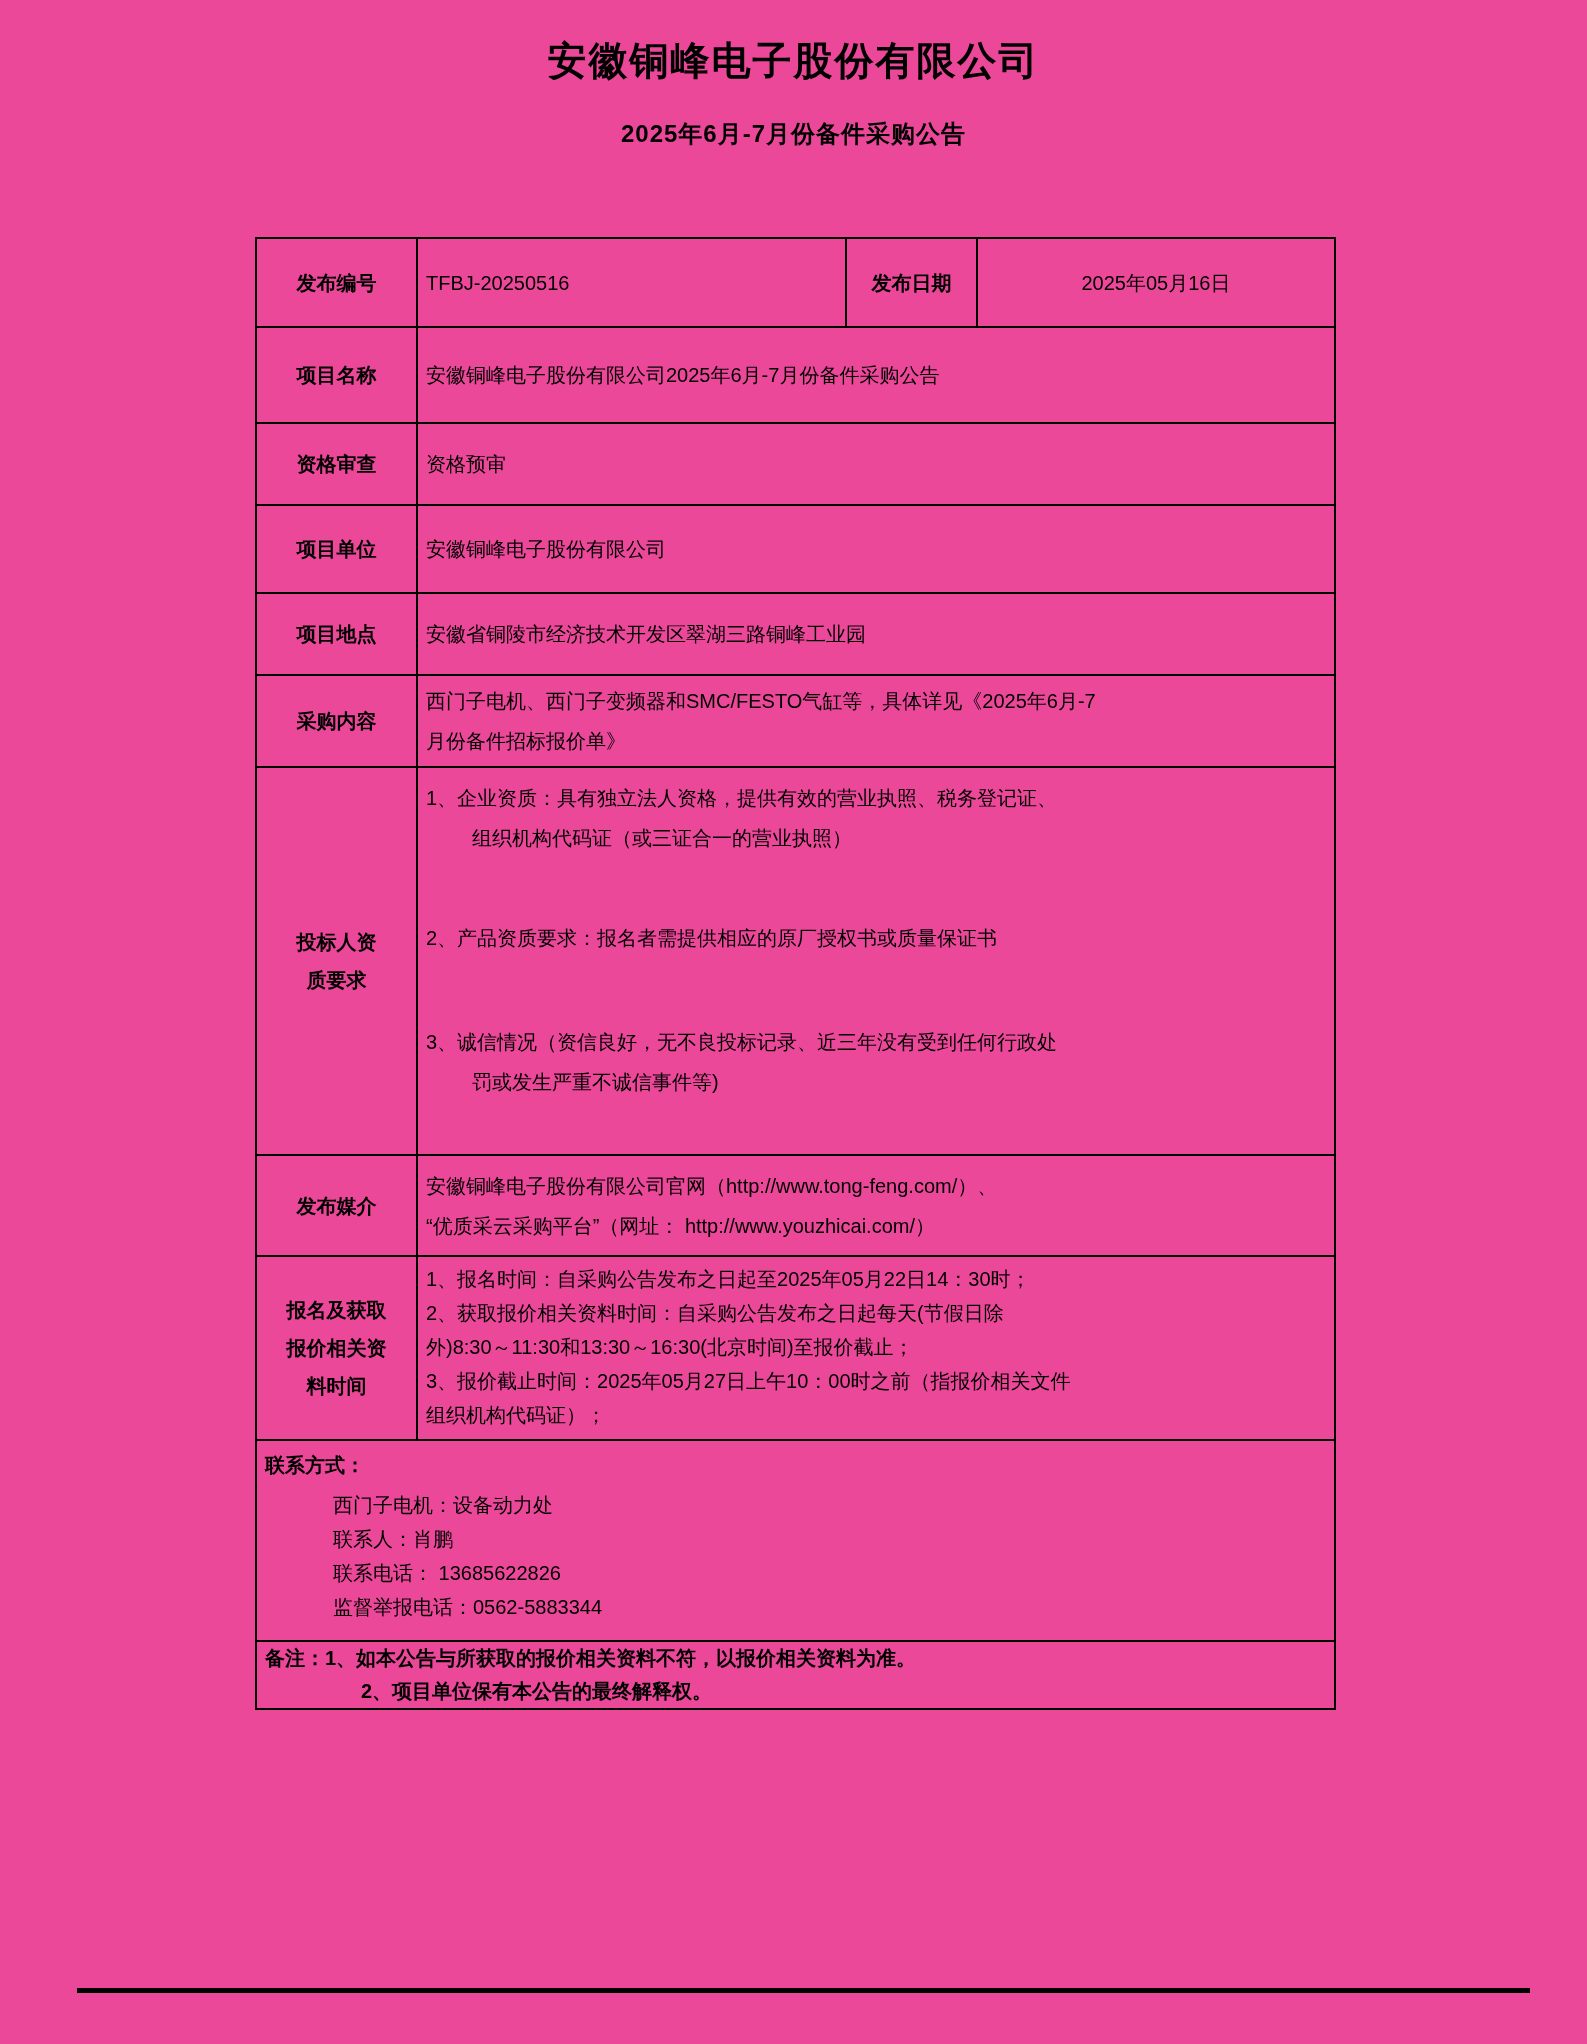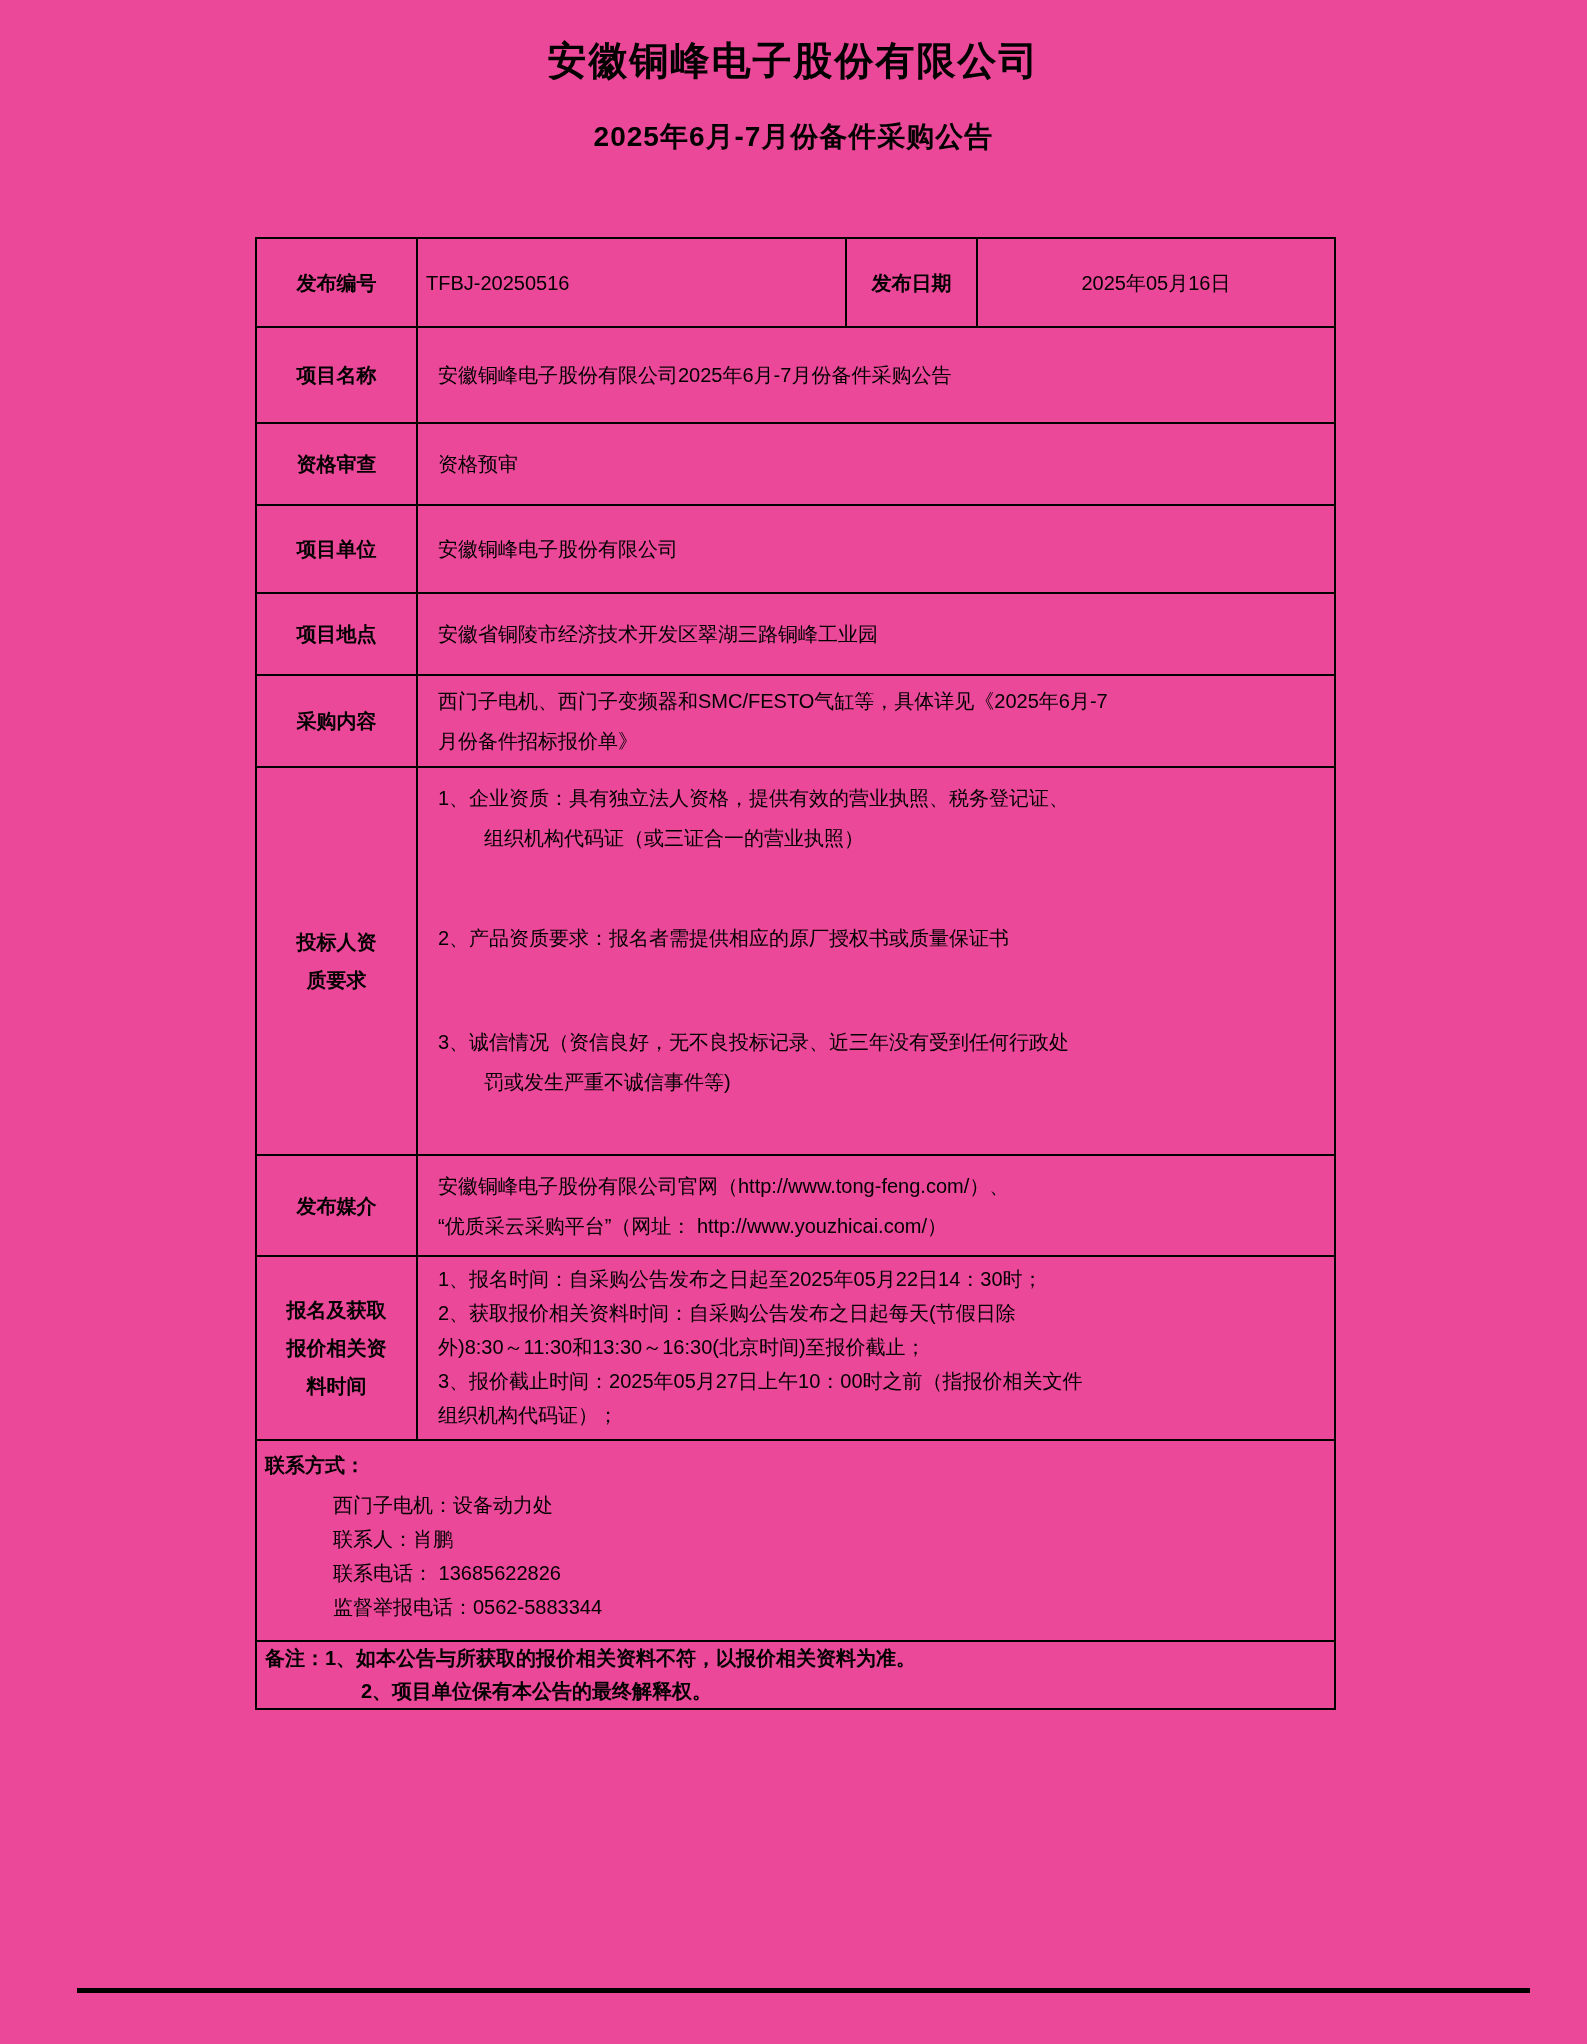--- a/index.html
+++ b/index.html
@@ -7,41 +7,41 @@
   .page {
     position:relative; width:1587px; height:2044px;
     background:#ec4899; color:#000; margin:0 auto; overflow:hidden;
   }
   .doc-title {
     position:absolute; top:34px; left:0; width:100%;
     text-align:center; font-size:39px; font-weight:bold; letter-spacing:2px;
   }
   .doc-subtitle {
     position:absolute; top:118px; left:0; width:100%;
-    text-align:center; font-size:28px; font-weight:bold; letter-spacing:1px;
+    text-align:center; font-size:24px; font-weight:bold; letter-spacing:1px;
   }
   .main-table {
     position:absolute; left:255px; top:237px; width:1081px; height:1473px;
     border:2px solid #000; display:flex; flex-direction:column;
     font-size:20px; line-height:40px;
   }
   .row { display:flex; border-bottom:2px solid #000; }
   .row:last-child { border-bottom:none; flex:1; }
   .cell { overflow:hidden; }
   .label-cell {
     width:161px; border-right:2px solid #000; flex:none;
     display:flex; flex-direction:column; align-items:center; justify-content:center;
     font-weight:bold; text-align:center;
   }
   .label-cell .lab-line { white-space:nowrap; line-height:38px; }
   .value-cell {
     flex:1; display:flex; flex-direction:column; justify-content:center;
     padding-left:8px;
   }
-  .value-cell .line { white-space:nowrap;margin-left:12px; }
+  .value-cell .line { white-space:nowrap; }
   .mid-label {
     width:131px; border-right:2px solid #000; flex:none;
     display:flex; align-items:center; justify-content:center;
     font-weight:bold; white-space:nowrap;
   }
   .date-cell {
     flex:1; display:flex; align-items:center; justify-content:center; white-space:nowrap;
   }
   .plain-value { border-right:2px solid #000; width:429px; flex:none;
     display:flex; align-items:center; padding-left:8px; white-space:nowrap; }

